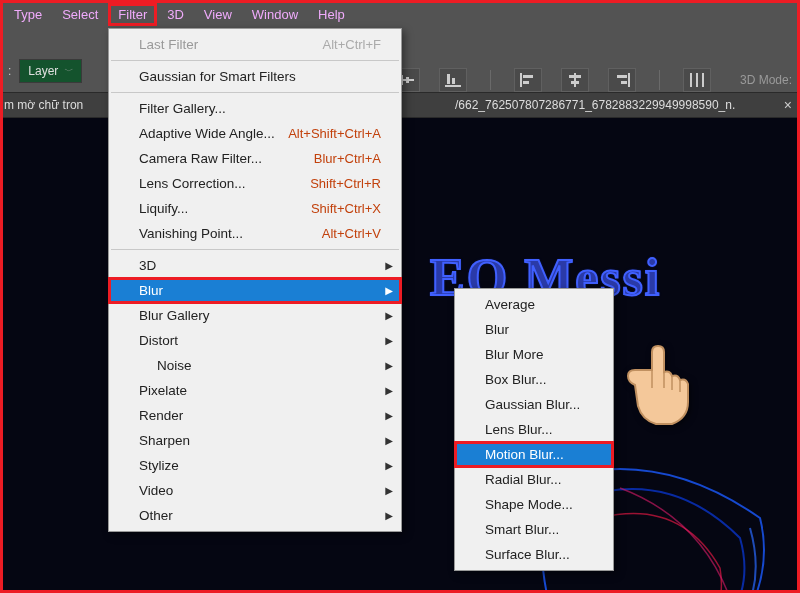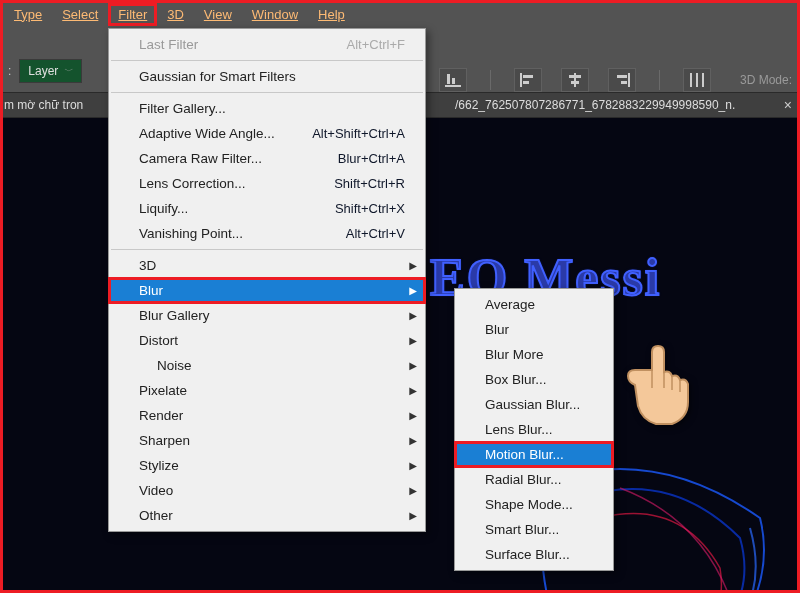--- a/index.html
+++ b/index.html
@@ -1,48 +1,48 @@
 <!DOCTYPE html>
 <html><head>
   <meta charset="utf-8">
   <style>
     * { margin: 0; padding: 0; box-sizing: border-box; font-family: "Segoe UI", Tahoma, sans-serif; }
     body { width: 800px; height: 593px; background: #535353; overflow: hidden; position: relative; }
     
     .menubar { position: absolute; top: 0; left: 0; right: 0; height: 28px; background: #535353; display: flex; align-items: center; padding-left: 4px; border-bottom: 3px solid #ed1c24; border-top: 3px solid #ed1c24; border-left: 3px solid #ed1c24; border-right: 3px solid #ed1c24; border: none; }
-    .menubar-item { color: #fdba74; font-size: 13px; padding: 4px 10px; cursor: pointer; text-decoration: underline; }
+    .menubar-item { color: #f0abfc; font-size: 13px; padding: 4px 10px; cursor: pointer; }
     .menubar-item.highlighted { border: 3px solid #ed1c24; padding: 1px 7px; }
     
     .toolbar { position: absolute; top: 28px; left: 0; right: 0; height: 64px; background: #535353; display: flex; align-items: center; padding: 0 8px; }
     .toolbar-left { display: flex; align-items: center; gap: 8px; }
     .dropdown { display: flex; align-items: center; background: #14532d; border: 1px solid #3a3a3a; padding: 4px 8px; color: #e0e0e0; font-size: 12px; gap: 6px; }
     .dropdown .chev { font-size: 9px; color: #aaa; }
     .toolbar-right { position: absolute; right: 8px; top: 40px; display: flex; align-items: center; gap: 19px; }
     .align-btn { width: 28px; height: 24px; background: #4a4a4a; border: 1px solid #606060; display: flex; align-items: center; justify-content: center; }
     .align-sep { width: 1px; height: 20px; background: #6a6a6a; margin: 0 4px; }
     .align-svg { width: 16px; height: 14px; }
     .mode-label { color: #9a9a9a; font-size: 12px; margin-left: 10px; }
     
     .doctab { position: absolute; top: 92px; left: 0; right: 0; height: 26px; background: #3f3f3f; color: #ddd; font-size: 12px; display: flex; align-items: center; padding-left: 4px; border-top: 1px solid #2a2a2a; border-bottom: 1px solid #2a2a2a; }
     .doctab-x { position:absolute; right:8px; color:#ccc; font-size:14px; }
     
     .canvas { position: absolute; top: 118px; left: 0; right: 0; bottom: 0; background: #050612; overflow: hidden; }
     .neon-text { position: absolute; top: 130px; left: 430px; font-family: "Comic Sans MS", cursive; font-size: 52px; color: #2a3aa8; font-weight: bold; letter-spacing: 2px; -webkit-text-stroke: 2px #4060ff; text-shadow: 0 0 3px #102080; }
     .neon-art { position: absolute; top: 320px; left: 520px; width: 280px; height: 280px; }
     
     .menu-panel { position: absolute; background: #f0f0f0; border: 1px solid #999; box-shadow: 3px 3px 8px rgba(0,0,0,0.4); }
-    .menu-main { top: 28px; left: 108px; width: 318px; }
+    .menu-main { top: 28px; left: 108px; width: 294px; }
     .menu-sub { top: 288px; left: 454px; width: 160px; }
     .menu-list { list-style: none; padding: 3px 0; }
     .menu-li { display: flex; align-items: center; justify-content: space-between; padding: 3px 20px 3px 30px; font-size: 13.5px; color: #222; height: 25px; cursor: default; }
     .menu-li.disabled { color: #999; }
     .menu-li.hovered { background: #1a7fd4; color: #fff; }
     .menu-li.hovered .arrow { color: #fff; }
     .menu-li.highlighted-red { outline: 3px solid #ed1c24; outline-offset: -2px; }
-    .menu-li .shortcut { color: #0f172a; font-size: 13px; }
+    .menu-li .shortcut { color: #c2410c; font-size: 13px; }
     .menu-li.disabled .shortcut { color:#aaa; }
     .menu-li .arrow { color: #333; font-size: 10px; position: absolute; right: 8px; }
     .menu-sep { height: 1px; background: #c8c8c8; margin: 3px 2px; }
     
     .hand-cursor { position: absolute; top: 340px; left: 620px; width: 80px; height: 90px; z-index: 100; }
     .hand-svg { width: 100%; height: 100%; filter: drop-shadow(2px 2px 3px rgba(0,0,0,0.5)); }
     
     .frame-border { position: absolute; top: 0; left: 0; right: 0; bottom: 0; border: 3px solid #ed1c24; pointer-events: none; z-index: 200; }
   </style>
 </head>

